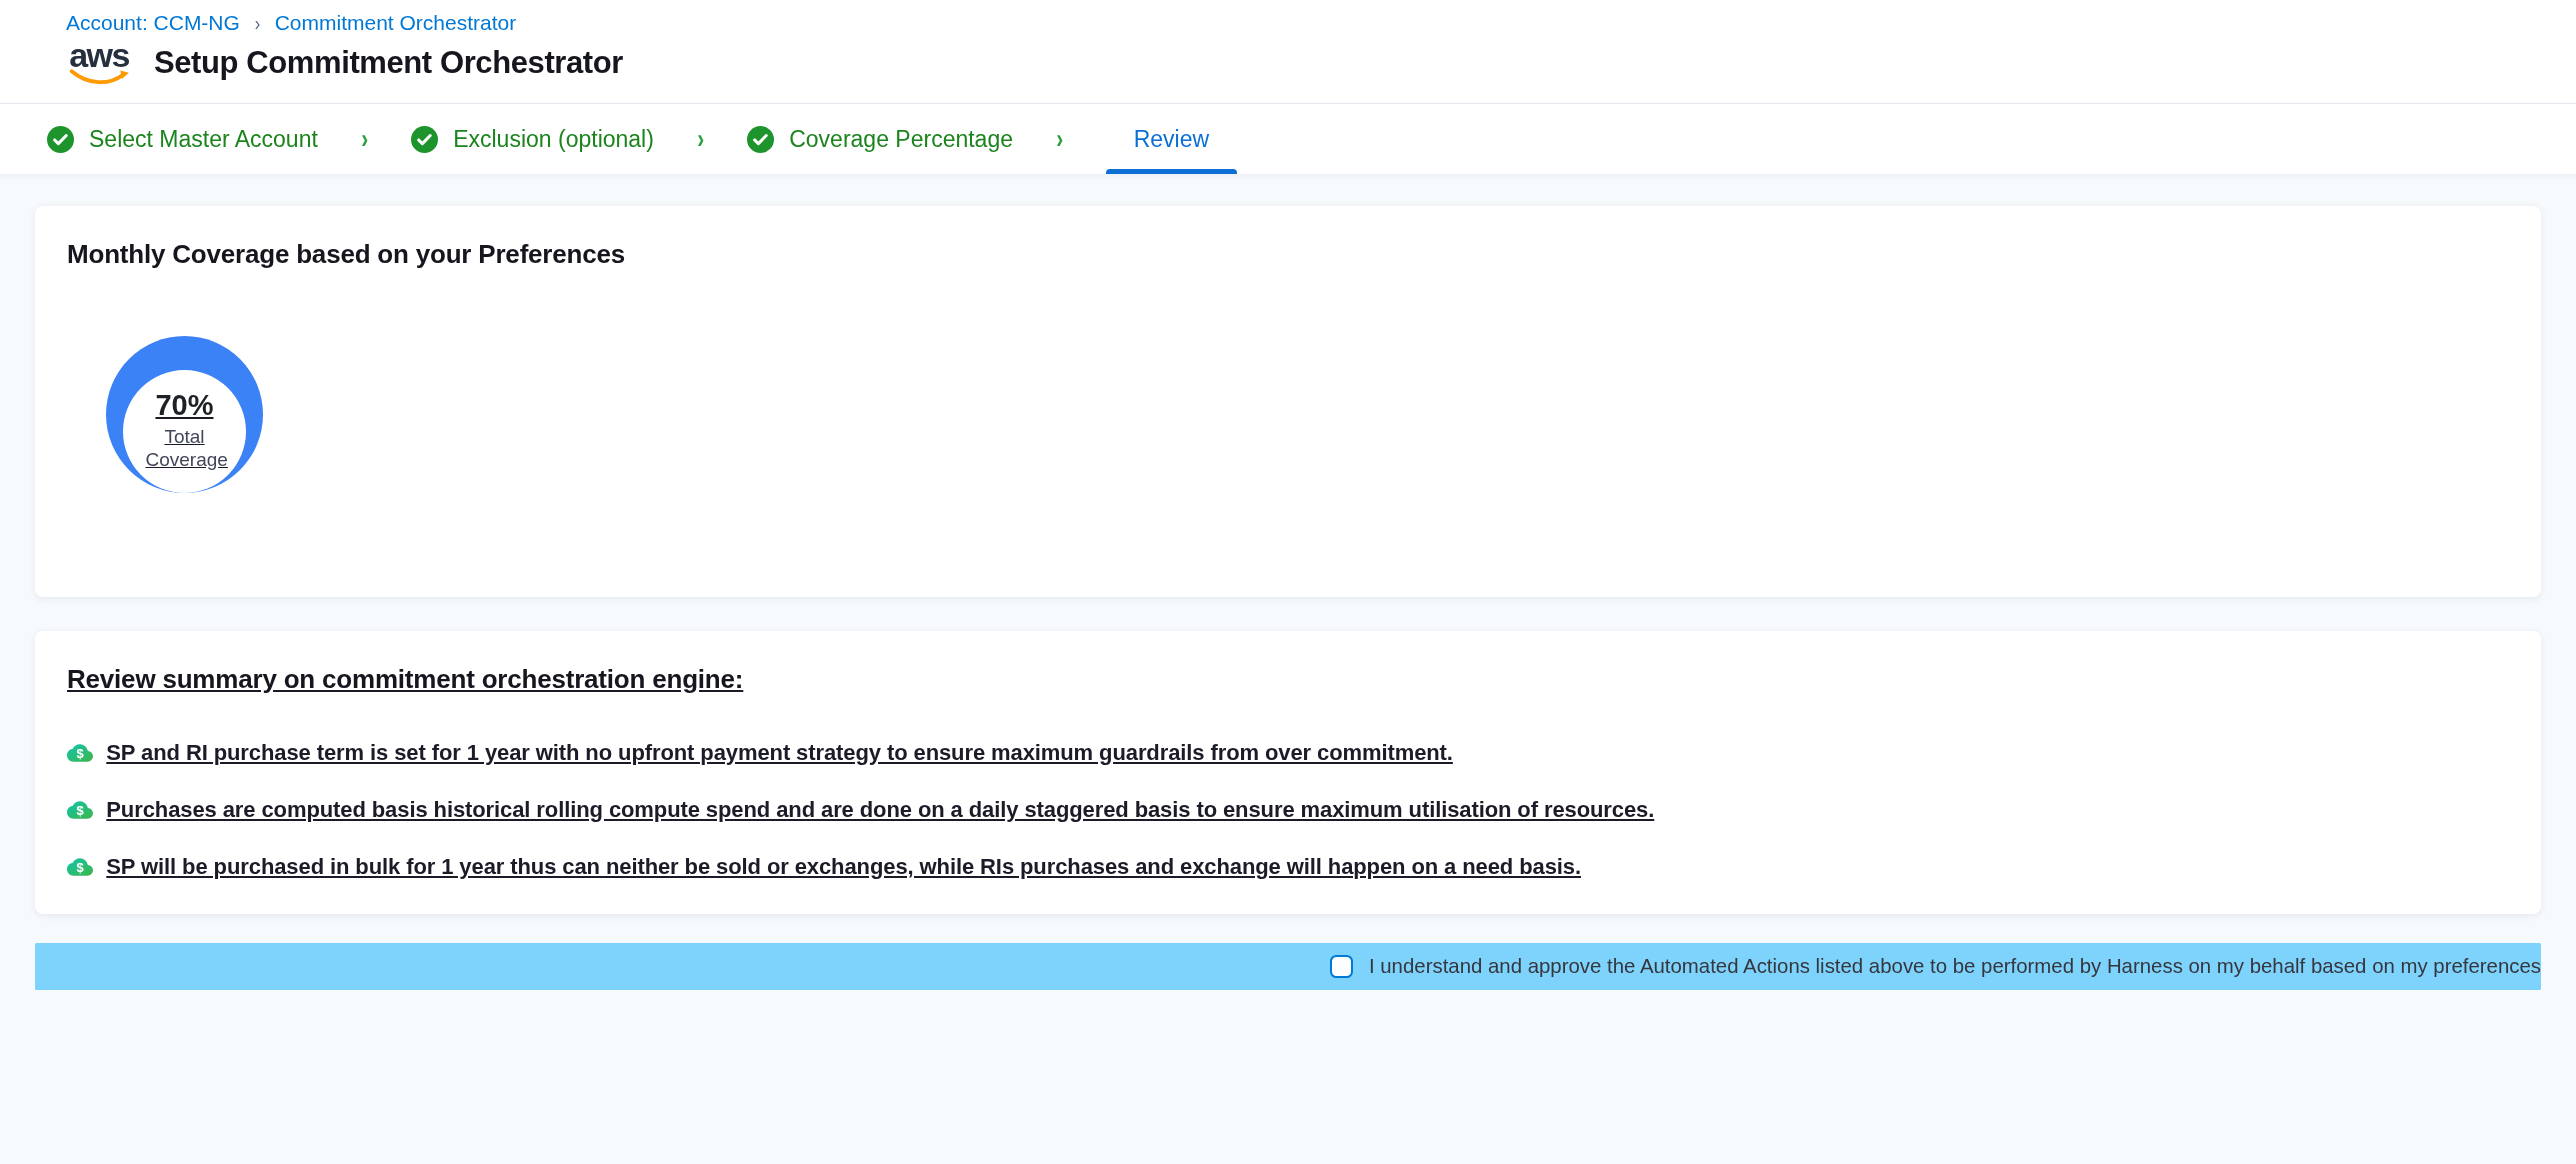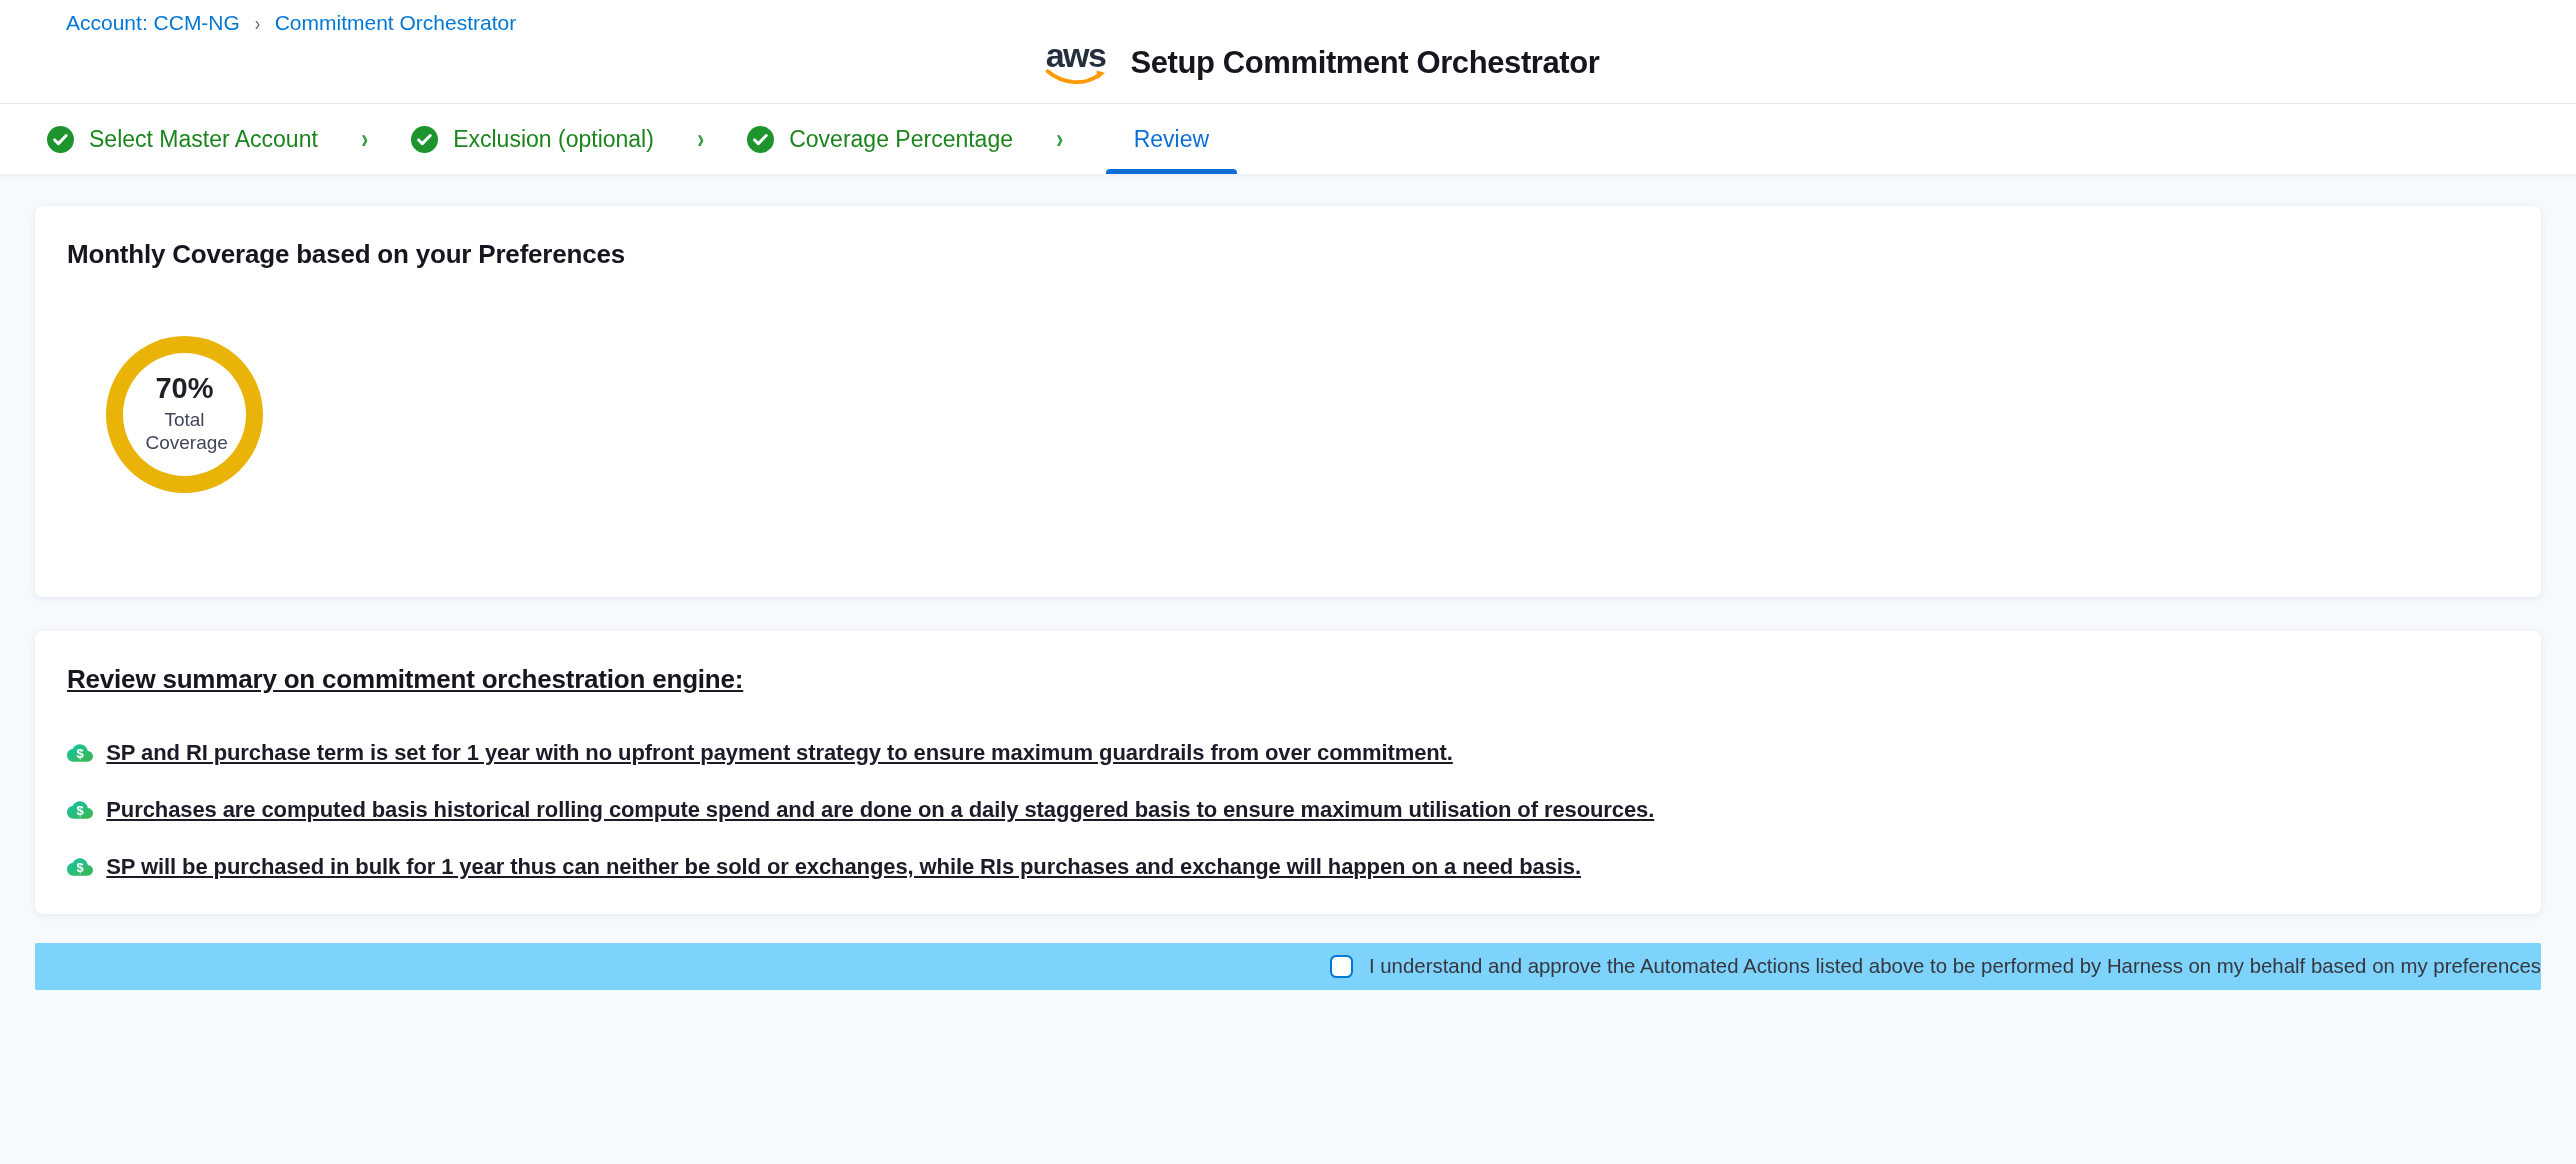--- a/index.html
+++ b/index.html
@@ -8,21 +8,21 @@
     font-family: "Liberation Sans", sans-serif;
     background:#f6fafd;
     color:#1b1b28;
     overflow:hidden;
   }
   
   .topbar { background:#ffffff; height:103px; padding:11px 0 0 66px; }
   .breadcrumb { display:flex; align-items:center; gap:14px; font-size:21px; }
   .breadcrumb a { color:#0278d5; text-decoration:none; cursor:pointer; }
   .crumb-sep { color:#53657c; font-size:20.4px; transform:scaleX(.8); }
-  .title-row { display:flex; align-items:center; gap:22px; margin-top:6.3px; margin-left:-33px; padding-left:33px;justify-content:center; }
+  .title-row { display:flex; align-items:center; gap:22px; margin-top:6.3px; margin-left:-33px; padding-left:33px; }
   .aws-logo { display:flex; flex-direction:column; align-items:center; width:66px; }
   .aws-word { font-size:34px; font-weight:700; color:#252f3e; letter-spacing:-1.6px; line-height:.85; }
   .aws-smile { margin-top:-1.6px; }
   .page-title { font-size:31px; font-weight:700; color:#16161f; letter-spacing:-0.4px; }
 
   
   .stepper {
     background:#ffffff; height:71px; border-top:1.6px solid #e6e8f0;
     display:flex; align-items:center; padding-left:47px; column-gap:42px;
     box-shadow:0 2.4px 5.5px rgba(40,41,61,.07); position:relative; z-index:2;
@@ -44,21 +44,21 @@
     background:#ffffff; border-radius:7.8px;
     box-shadow:0 1.6px 7px rgba(40,41,61,.08);
   }
   .card h2 { font-size:26px; font-weight:700; color:#16161f; letter-spacing:-0.2px; }
 
   
   .coverage-card { padding:33px 32px 104px 32px; margin-bottom:34px; }
   .donut-wrap { margin-top:66px; margin-left:39px; }
   .donut {
     width:157px; height:157px; border-radius:50%;
-    background:#eab308; display:flex; align-items:center; justify-content:center;
+    background:#3b82f6; display:flex; align-items:flex-end; justify-content:center;text-decoration:underline;
   }
   .donut-hole {
     width:123px; height:123px; border-radius:50%; background:#ffffff;
     display:flex; flex-direction:column; align-items:center; justify-content:center;
   }
   .donut-value { font-size:29px; font-weight:700; color:#1e2126; line-height:1; }
   .donut-label { font-size:19px; color:#41465a; text-align:center; max-width:78px; line-height:1.25; margin-top:4.7px; }
 
   
   .summary-card { padding:33px 32px 34px 32px;text-decoration:underline; }

